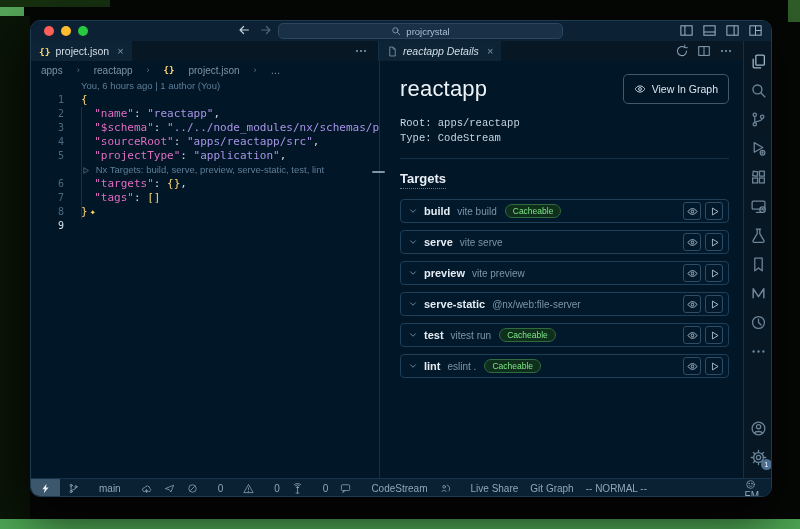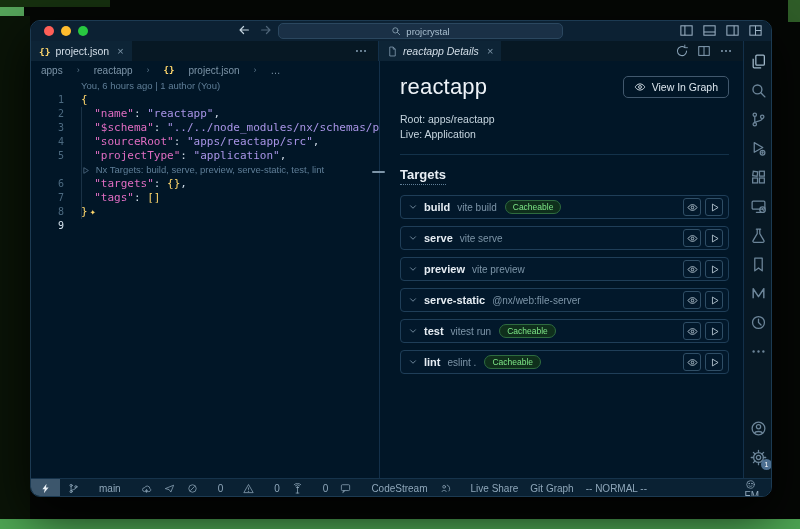--- a/index.html
+++ b/index.html
@@ -64,25 +64,25 @@
   .lenstx svg{ width:9px; height:9px; flex:none; }
   .tk-key{color:#e06dc2} .tk-str{color:#a894e6} .tk-pun{color:#cdd9e5}
   .tk-br{color:#ffd76d} .tk-sparkle{color:#ffd76d; font-size:10px; margin-left:2px;}
   .sash-dash { position:absolute; left:341px; top:150px; width:13px; height:2px; background:#7d95a8; border-radius:1px; z-index:5;}
 
   
   .panel { position:absolute; left:348px; top:40px; width:364px; height:417px; background:#011627;
            border-left:1px solid #13304a; padding:13px 14px 0 20px; overflow:hidden; }
   .panel-header { display:flex; align-items:center; justify-content:space-between; margin-bottom:12px; }
   .panel-title { font-size:22px; font-weight:500; color:#eef3f8; letter-spacing:.2px; }
-  .graph-btn { display:flex; align-items:center; gap:6px; height:22px; padding:0 10px;
+  .graph-btn { display:flex; align-items:center; gap:6px; height:30px; padding:0 10px;
                border:1px solid #41586d; border-radius:5px; background:transparent;
                color:#dce6ee; font-size:10.5px; }
   .graph-btn svg{width:12px;height:12px}
-  .panel-meta { font-family:Liberation Sans, sans-serif; font-size:10.5px; line-height:15px; color:#c6d5df; }
+  .panel-meta { font-family:Liberation Mono, monospace; font-size:10.5px; line-height:15px; color:#c6d5df; }
   .panel-divider { height:1px; background:#13324a; margin:12px 0 10px; }
   .targets-h { display:inline-block; font-size:13px; font-weight:bold; color:#e8eef4;
                border-bottom:1px dotted #5f7e97; padding-bottom:2px; margin-bottom:10px; }
   .trow { display:flex; align-items:center; height:24px; border:1px solid #1f3e58; border-radius:4px;
           margin-bottom:7px; padding:0 5px 0 7px; background:#02182b; }
   .trow .chev { width:10px; height:10px; color:#7d95a8; flex:none; }
   .trow .tname { font-size:11px; font-weight:bold; color:#e6edf3; margin:0 7px 0 6px; }
   .trow .tcmd { font-size:10px; color:#7d95a8; }
   .tbadge { margin-left:8px; font-size:8.5px; color:#7ee787; background:#0f2f1c;
             border:1px solid #2e6b3f; border-radius:8px; padding:1.5px 7px; line-height:1; }
@@ -439,21 +439,21 @@
       <div class="panel-title">reactapp</div>
       <button class="graph-btn">
         <svg>
             <use href="#i-eye"></use>
           </svg>
         <span>View In Graph</span>
       </button>
     </div>
     <div class="panel-meta">
       <div>Root: apps/reactapp</div>
-      <div>Live: Application</div>
+      <div>Type: CodeStream</div>
     </div>
     <div class="panel-divider"></div>
     <div>
       <span class="targets-h">Targets</span>
     </div>
     <div>
         <div class="trow">
           <svg class="chev">
             <use href="#i-chev"></use>
           </svg>

